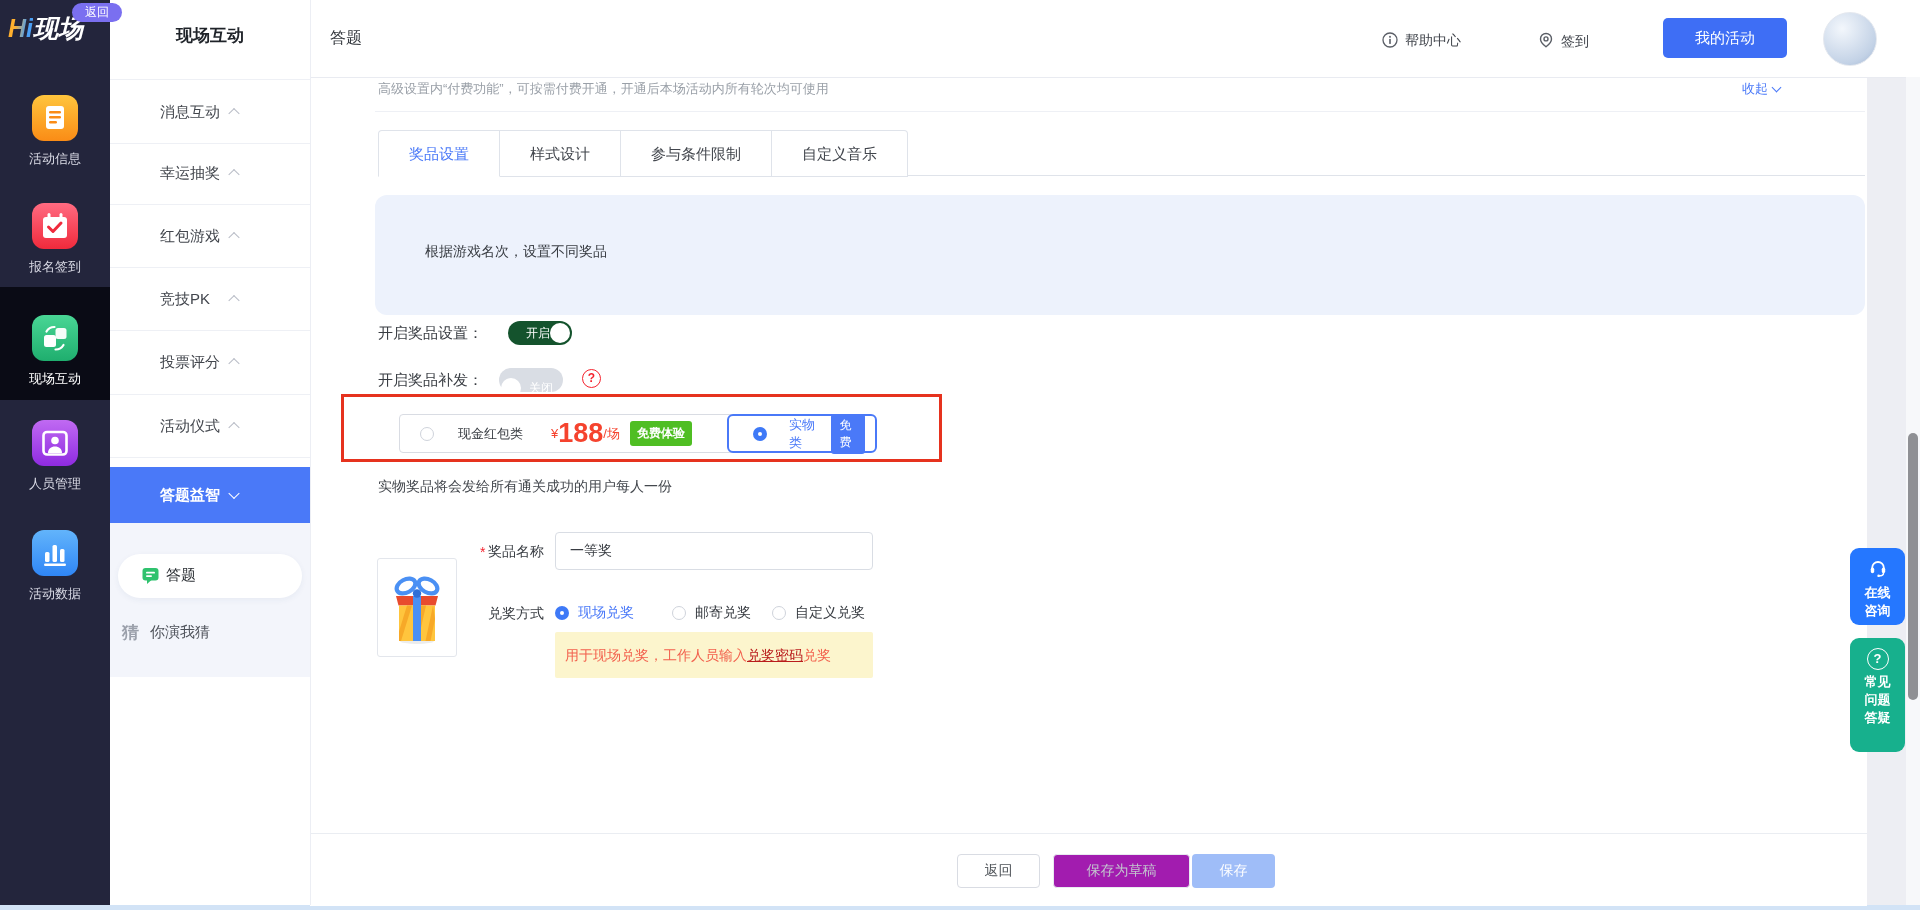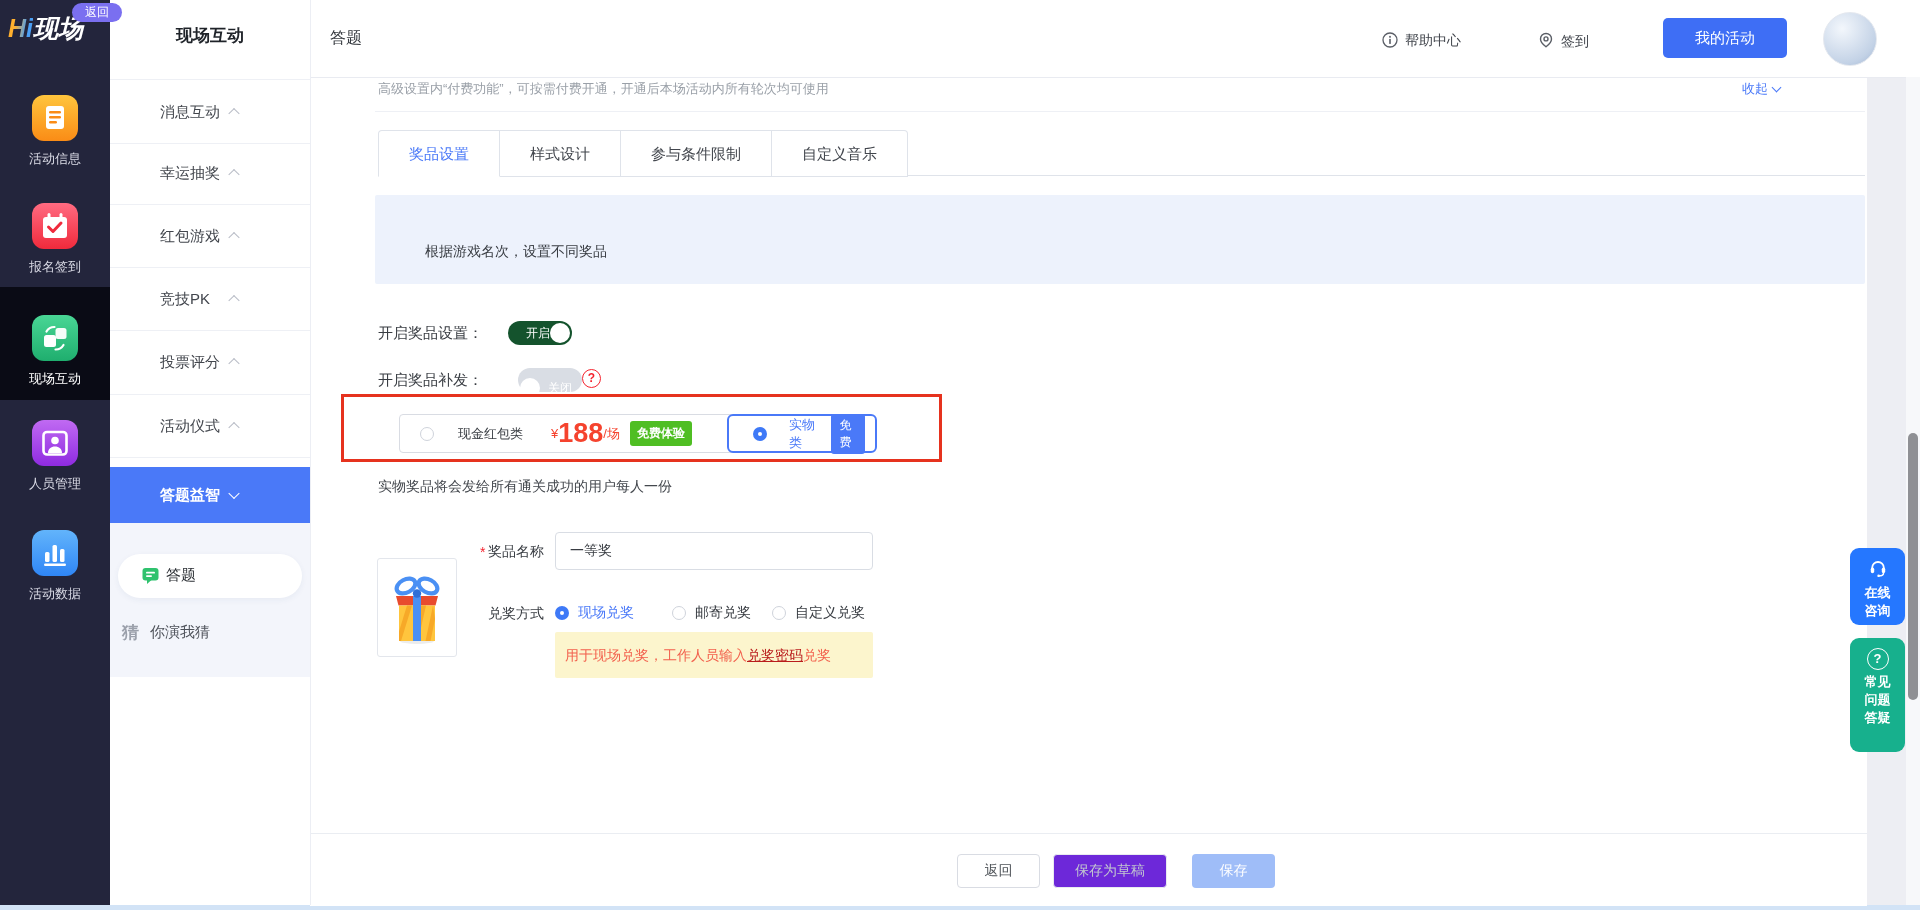--- a/index.html
+++ b/index.html
@@ -58,27 +58,27 @@
   .collapse .chev2{display:inline-block;width:6px;height:6px;border-right:1.4px solid #4a79f8;border-bottom:1.4px solid #4a79f8;
       transform:rotate(45deg);position:relative;top:-2px;margin-left:5px;}
   .sep{position:absolute;left:65px;top:34px;width:1490px;height:0;border-top:1px solid #eef0f5;}
   .tabs{position:absolute;left:68px;top:53px;height:46px;display:flex;}
   .tabs-base{position:absolute;left:68px;top:98px;width:1487px;border-top:1px solid #dfe3ea;}
   .tab{height:45px;line-height:45px;padding:0 30px;font-size:15px;color:#42464d;background:#fff;
       border:1px solid #dfe3ea;border-left:none;cursor:pointer;white-space:nowrap;}
   .tab:first-child{border-left:1px solid #dfe3ea;border-top-left-radius:4px;}
   .tab:last-child{border-top-right-radius:4px;}
   .tab.active{color:#4a79f8;border-bottom-color:#fff;}
-  .banner{position:absolute;left:65px;top:118px;width:1490px;height:89px;background:#edf2fc;border-radius:2px;}
+  .banner{position:absolute;left:65px;top:118px;width:1490px;height:120px;background:#edf2fc;border-radius:12px;}
   .banner .txt{position:absolute;left:50px;top:48px;font-size:14px;color:#383c42;}
   .toggle-row-lbl{position:absolute;left:68px;font-size:15px;color:#383c42;}
   .switch{position:absolute;width:64px;height:24px;border-radius:12px;display:flex;align-items:center;cursor:pointer;font-size:12px;}
   .switch .knob{width:20px;height:20px;border-radius:50%;background:#fff;flex:0 0 auto;}
   .switch.on{left:198px;top:244px;background:#14532d;color:#fff;padding:0 2px 0 10px;justify-content:flex-end;box-sizing:border-box;}
-  .switch.off{left:208px;top:291px;background:#d9dde4;color:#fff;padding:16px 10px 0 2px;justify-content:space-between;box-sizing:border-box;}
+  .switch.off{left:189px;top:291px;background:#d9dde4;color:#fff;padding:16px 10px 0 2px;justify-content:space-between;box-sizing:border-box;}
   .qmark{position:absolute;left:272px;top:292px;width:17px;height:17px;border:1.6px solid #f5222d;border-radius:50%;
       color:#f5222d;font-size:12px;font-weight:bold;text-align:center;line-height:17px;cursor:pointer;}
   .red-anno{position:absolute;left:31px;top:317px;width:601px;height:68px;border:3px solid #e6321e;box-sizing:border-box;}
   .opt-card{position:absolute;top:337px;height:39px;background:#fff;border:1px solid #d9dce3;border-radius:4px;
       box-sizing:border-box;display:flex;align-items:center;cursor:pointer;}
   .opt-cash{left:63px;width:337px;padding:0 12px 0 20px;margin-left:26px;}
   .opt-phys{left:417px;width:150px;padding:0 10px 0 24px;border:2px solid #4a79f8;border-radius:6px;}
   .radio{width:14px;height:14px;border-radius:50%;border:1px solid #cfd3db;background:#fff;box-sizing:border-box;flex:0 0 auto;}
   .radio.checked{border:none;background:#3e79f7;position:relative;}
   .radio.checked::after{content:"";position:absolute;left:5px;top:5px;width:4px;height:4px;border-radius:50%;background:#fff;}
@@ -102,21 +102,21 @@
   .redeem-opt .rl{font-size:14px;color:#383c42;}
   .redeem-opt.sel .rl{color:#4a79f8;}
   .ro-0{left:245px;} .ro-1{left:362px;} .ro-2{left:462px;}
   .yellow-note{position:absolute;left:245px;top:555px;width:318px;height:46px;background:#fcf5cd;border-radius:2px;
       font-size:14px;color:#f2604d;line-height:46px;padding-left:10px;box-sizing:border-box;white-space:nowrap;}
   .yellow-note a{color:#b91c1c;text-decoration:underline;cursor:pointer;}
   
   .footbar{position:absolute;left:310px;top:833px;width:1557px;height:72px;background:#fff;border-top:1px solid #eaedf2;z-index:3;}
   .fbtn{position:absolute;top:20px;height:34px;border-radius:4px;font-size:14px;cursor:pointer;font-family:inherit;}
   .fbtn.back{left:647px;width:83px;background:#fff;border:1px solid #d9dce3;color:#4e5358;}
-  .fbtn.draft{left:743px;width:114px;background:#6d28d9;border:1px solid #e8ebf0;color:#c3c7cf;}
+  .fbtn.draft{left:743px;width:137px;background:#a21caf;border:1px solid #e8ebf0;color:#c3c7cf;}
   .fbtn.save{left:882px;width:83px;background:#9fbdf8;border:none;color:#fff;}
   .bottom-line{position:absolute;left:0;top:905px;width:1920px;height:5px;background:#d2e3f6;}
   
   .float-btn{position:absolute;left:1850px;width:55px;border-radius:9px;color:#fff;text-align:center;cursor:pointer;z-index:7;}
   .float-service{top:548px;height:77px;background:#2577ff;}
   .float-faq{top:638px;height:114px;background:#17b08d;}
   .float-btn .flb{font-size:13px;font-weight:bold;line-height:18px;width:30px;margin:3px auto 0;word-break:break-all;}
   .fq-circle{display:inline-block;width:20px;height:20px;border:1.6px solid #fff;border-radius:50%;line-height:20px;
       font-size:13px;font-weight:bold;margin-top:10px;}
   .fs-ic{margin-top:9px;}

